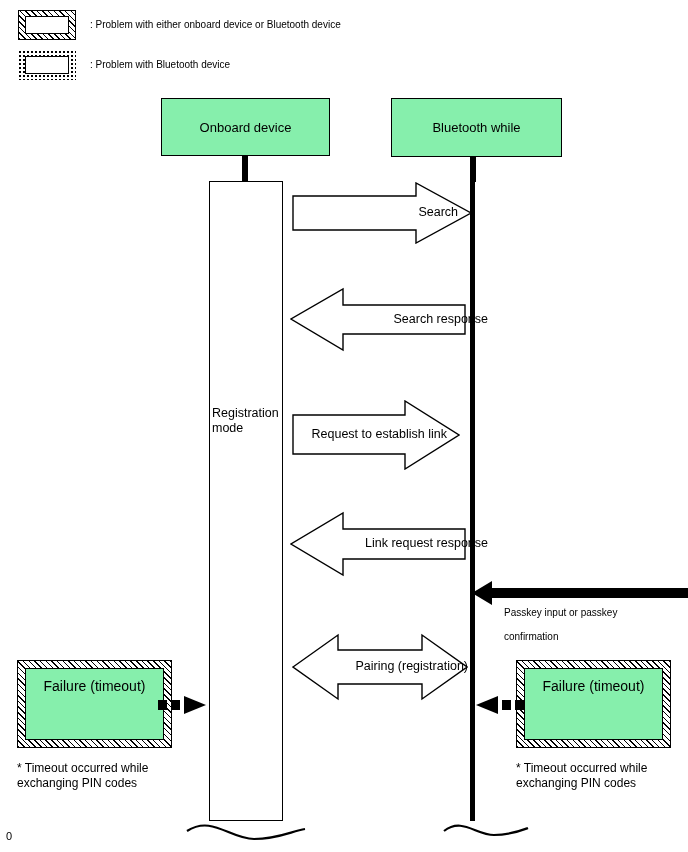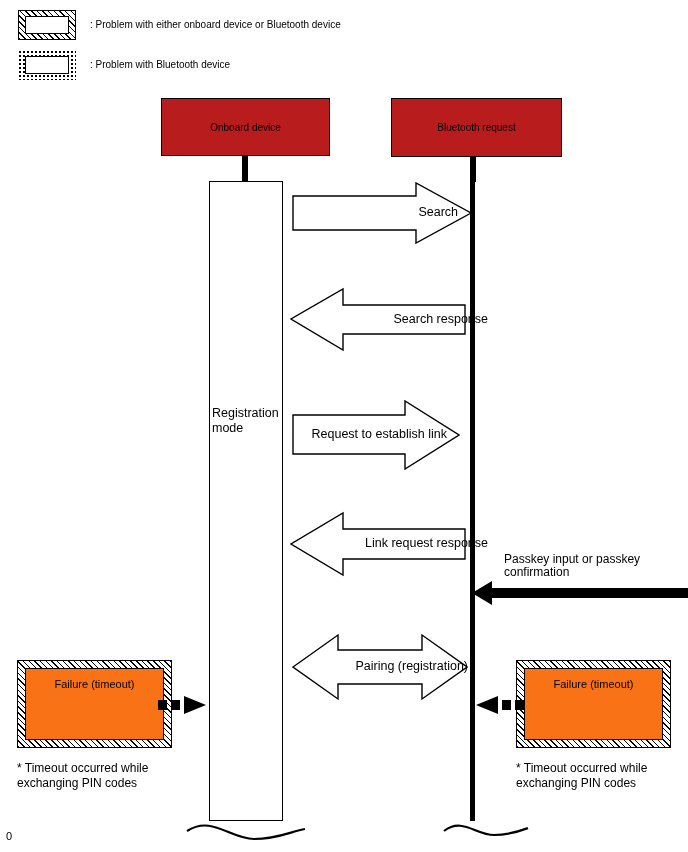--- a/index.html
+++ b/index.html
@@ -51,26 +51,26 @@
     position: absolute;
     font-size: 10px;
     line-height: 16px;
     white-space: nowrap;
   }
 
   
   .actor-box {
     position: absolute;
     border: 1.3px solid #000;
-    background: #b91c1c;
+    background: #86efac;
     box-sizing: border-box;
     display: flex;
     align-items: center;
     justify-content: center;
-    font-size: 10px;
+    font-size: 13px;
   }
 
   
   .stem {
     position: absolute;
     background: #000;
   }
   .activation {
     position: absolute;
     border: 1.2px solid #000;
@@ -100,49 +100,50 @@
     text-align: right;
     font-size: 12.5px;
     white-space: nowrap;
   }
 
   
   .thick-arrow { position: absolute; }
   .thick-arrow svg { display: block; }
   .passkey-label {
     position: absolute;
-    font-size: 12px;
-    line-height: 13px;
+    font-size: 10px;
+    line-height: 24px;
+    margin-top: 48px;
   }
 
   
   .failure-wrap {
     position: absolute;
     box-sizing: border-box;
   }
   .failure-hatch {
     position: absolute;
     left: 0; top: 0; right: 0; bottom: 0;
     background-image: repeating-linear-gradient(
         45deg,
         #000 0px, #000 1px, #fff 1px, #fff 4px);
     border: 1px solid #000;
     box-sizing: border-box;
   }
   .failure-inner {
     position: absolute;
     left: 8px; top: 8px; right: 8px; bottom: 8px;
-    background: #f97316;
+    background: #86efac;
     border: 1.4px solid #000;
     box-sizing: border-box;
     display: flex;
     align-items: flex-start;
     justify-content: center;
     padding-top: 9px;
-    font-size: 11px;
+    font-size: 14px;
   }
   .note-text {
     position: absolute;
     font-size: 12px;
     line-height: 15px;
     white-space: pre-line;
   }
 
   .dashed-arrow { position: absolute; }
   .dashed-arrow svg { display: block; }
@@ -169,21 +170,21 @@
 <div class="legend-row" style="left:18px; top:50px;">
   <div class="legend-swatch" style="left:0; top:0;">
     <div class="dot-frame"></div>
     <div class="inner-box"></div>
   </div>
   <div class="legend-text" style="left:72px; top:7px;text-align:center;">: Problem with Bluetooth device</div>
 </div>
 
 <div class="actor-box" style="left:161px; top:98px; width:169px; height:58px;">Onboard device</div>
 
-<div class="actor-box" style="left:391px; top:98px; width:171px; height:59px;">Bluetooth request</div>
+<div class="actor-box" style="left:391px; top:98px; width:171px; height:59px;">Bluetooth while</div>
 
 <div class="stem" style="left:242px; top:156px; width:6px; height:26px;"></div>
 <div class="stem" style="left:470px; top:157px; width:6px; height:25px;"></div>
 
 <div class="activation" style="left:209px; top:181px; width:74px; height:640px;"></div>
 <div class="activation-label" style="left:212px; top:406px; width:72px; white-space:pre-line;">Registration
 mode</div>
 
 <div class="lifeline-thick" style="left:470px; top:181px; height:640px;"></div>
 

